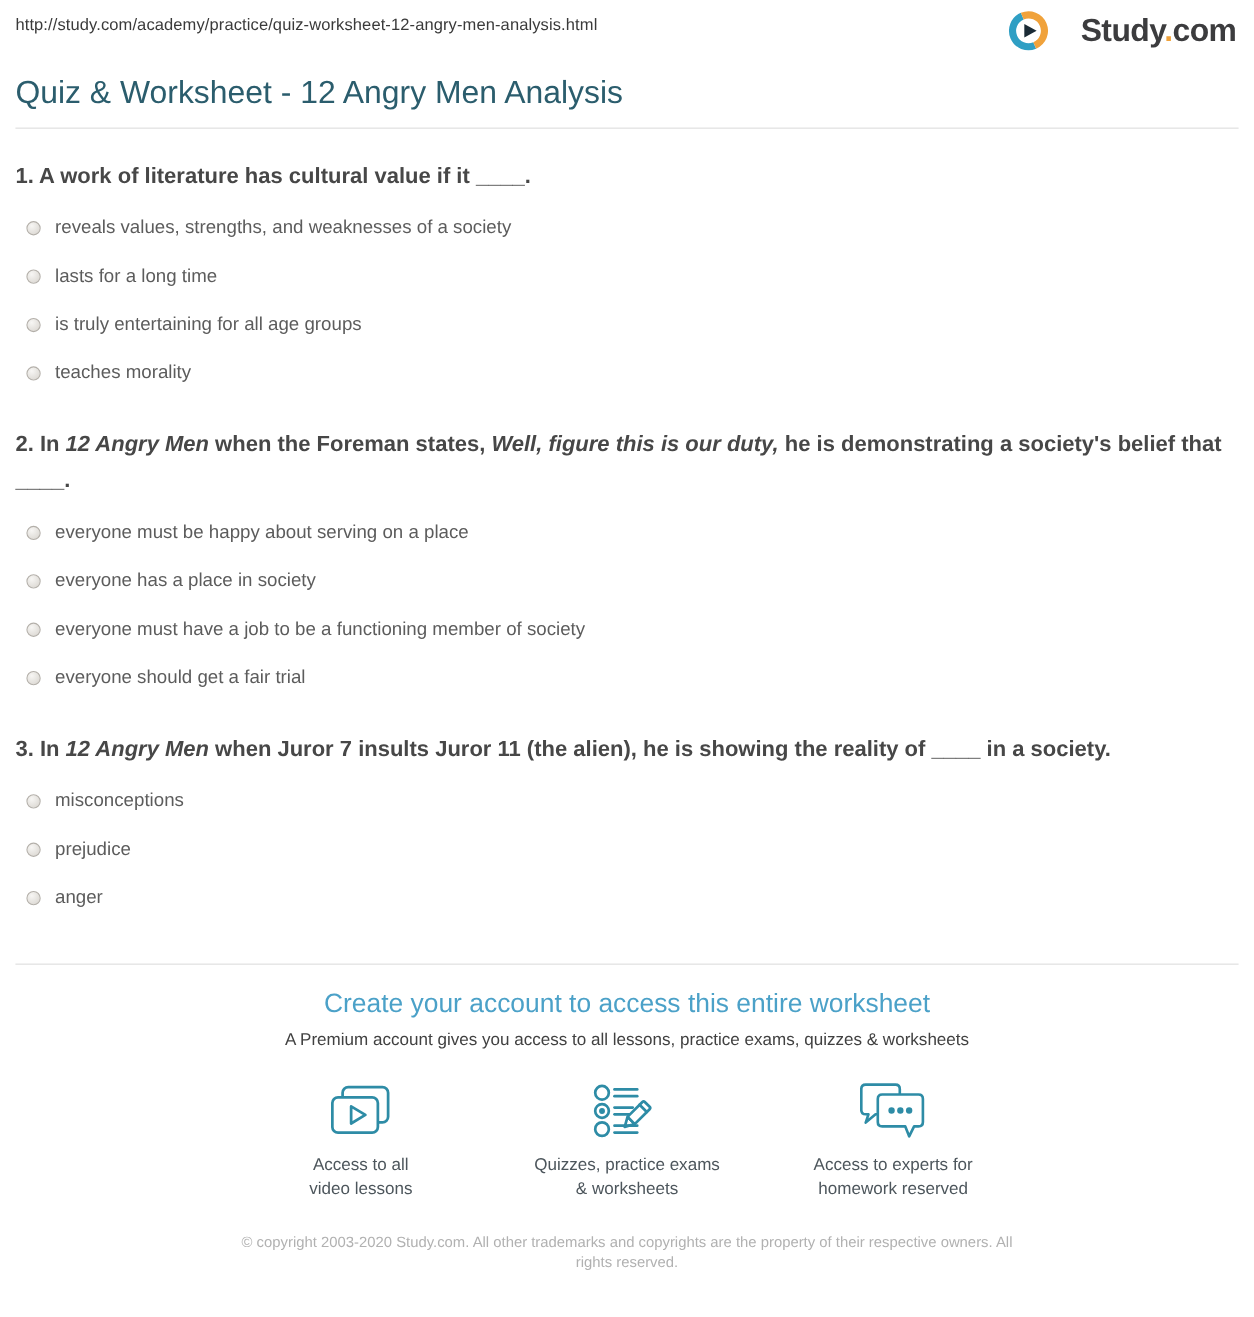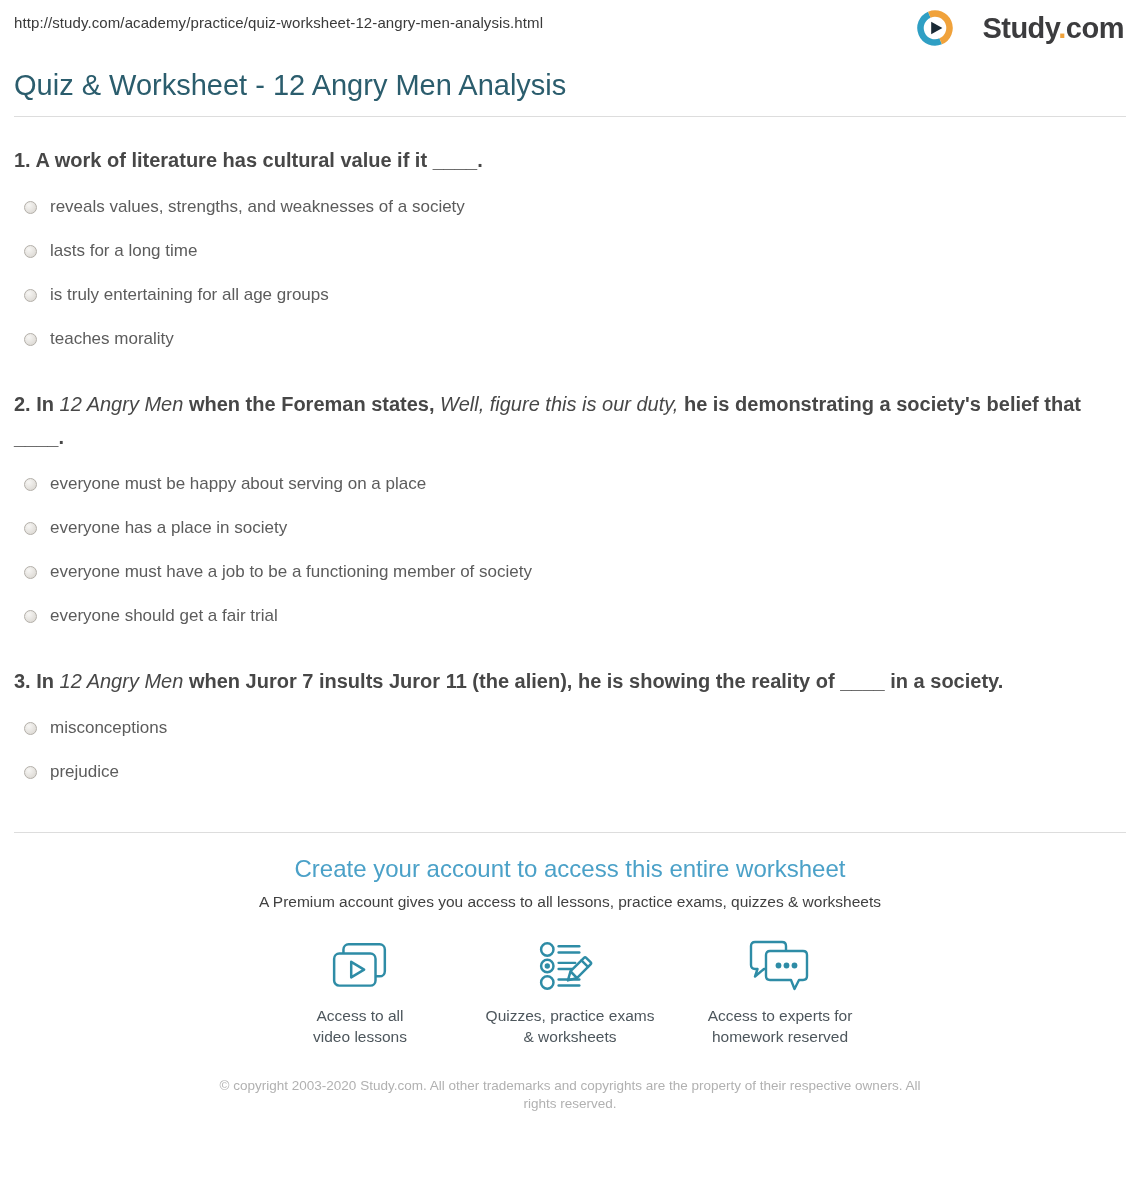--- a/index.html
+++ b/index.html
@@ -39,21 +39,21 @@
 
   
   #questions { padding: 0 14px; }
   .question-block { margin: 0; }
   .q-heading {
     margin: 27px 0 8px 0;
     font-size: 20px; line-height: 33px; font-weight: 700;
     color: var(--question-text);
   }
   .seg-bold { font-weight: 700; font-style: normal; }
-  .seg-italic { font-weight: 400; font-style: italic; }
+  .seg-italic { font-weight: 700; font-style: italic; }
   .seg-blank { font-weight: 700; letter-spacing: 0; }
   .options { padding: 0; }
   .option-row {
     display: flex; align-items: center; height: 44px; cursor: pointer;
   }
   .radio {
     width: 13px; height: 13px; border-radius: 50%;
     border: 1px solid #b3afa9; box-sizing: border-box;
     background: radial-gradient(circle at 35% 30%, #f7f6f4 0%, #dfdcd7 75%);
     margin-left: 10px; flex: 0 0 auto;
@@ -69,21 +69,21 @@
     margin: 22px 0 0 0;
     font-size: 24px; font-weight: 400;
     color: var(--accent-blue);
   }
   .cta-sub {
     margin: 10px 0 0 0;
     font-size: 15.5px; color: #414141;
   }
   .features {
     margin-top: 26px;
-    display: flex; justify-content: center; align-items: flex-start; gap: 20px;
+    display: flex; justify-content: center; align-items: flex-start; gap: 52px;
   }
   .feature { width: 190px; }
   .feature-icon { height: 56px; display: flex; align-items: flex-end; justify-content: center; }
   .tealstroke { stroke: var(--icon-teal); fill: none; stroke-width: 2.4; stroke-linejoin: round; stroke-linecap: round; }
   .tealstroke-whitefill { stroke: var(--icon-teal); fill: #ffffff; stroke-width: 2.4; stroke-linejoin: round; stroke-linecap: round; }
   .tealfill { fill: var(--icon-teal); stroke: none; }
   .feature-label {
     margin-top: 12px; font-size: 15.5px; line-height: 21px; color: #4d565c;
   }
   .copyright {
@@ -162,20 +162,24 @@
       <div class="question-block">
         <h3 class="q-heading"><span class="seg-bold">3. </span><span class="seg-bold">In </span><span class="seg-italic">12 Angry Men</span><span class="seg-bold"> when Juror 7 insults Juror 11 (the alien), he is showing the reality of </span><span class="seg-blank">____</span><span class="seg-bold"> in a society.</span></h3>
         <div class="options">
           <div class="option-row">
             <span class="radio"></span>
             <span class="option-label">misconceptions</span>
           </div>
           <div class="option-row">
             <span class="radio"></span>
             <span class="option-label">prejudice</span>
+          </div>
+          <div class="option-row">
+            <span class="radio"></span>
+            <span class="option-label">anger</span>
           </div>
         </div>
       </div>
     </main>
 
   <hr class="divider footer-divider">
 
   <section class="cta">
     <h2 class="cta-heading">Create your account to access this entire worksheet</h2>
     <p class="cta-sub">A Premium account gives you access to all lessons, practice exams, quizzes &amp; worksheets</p>

